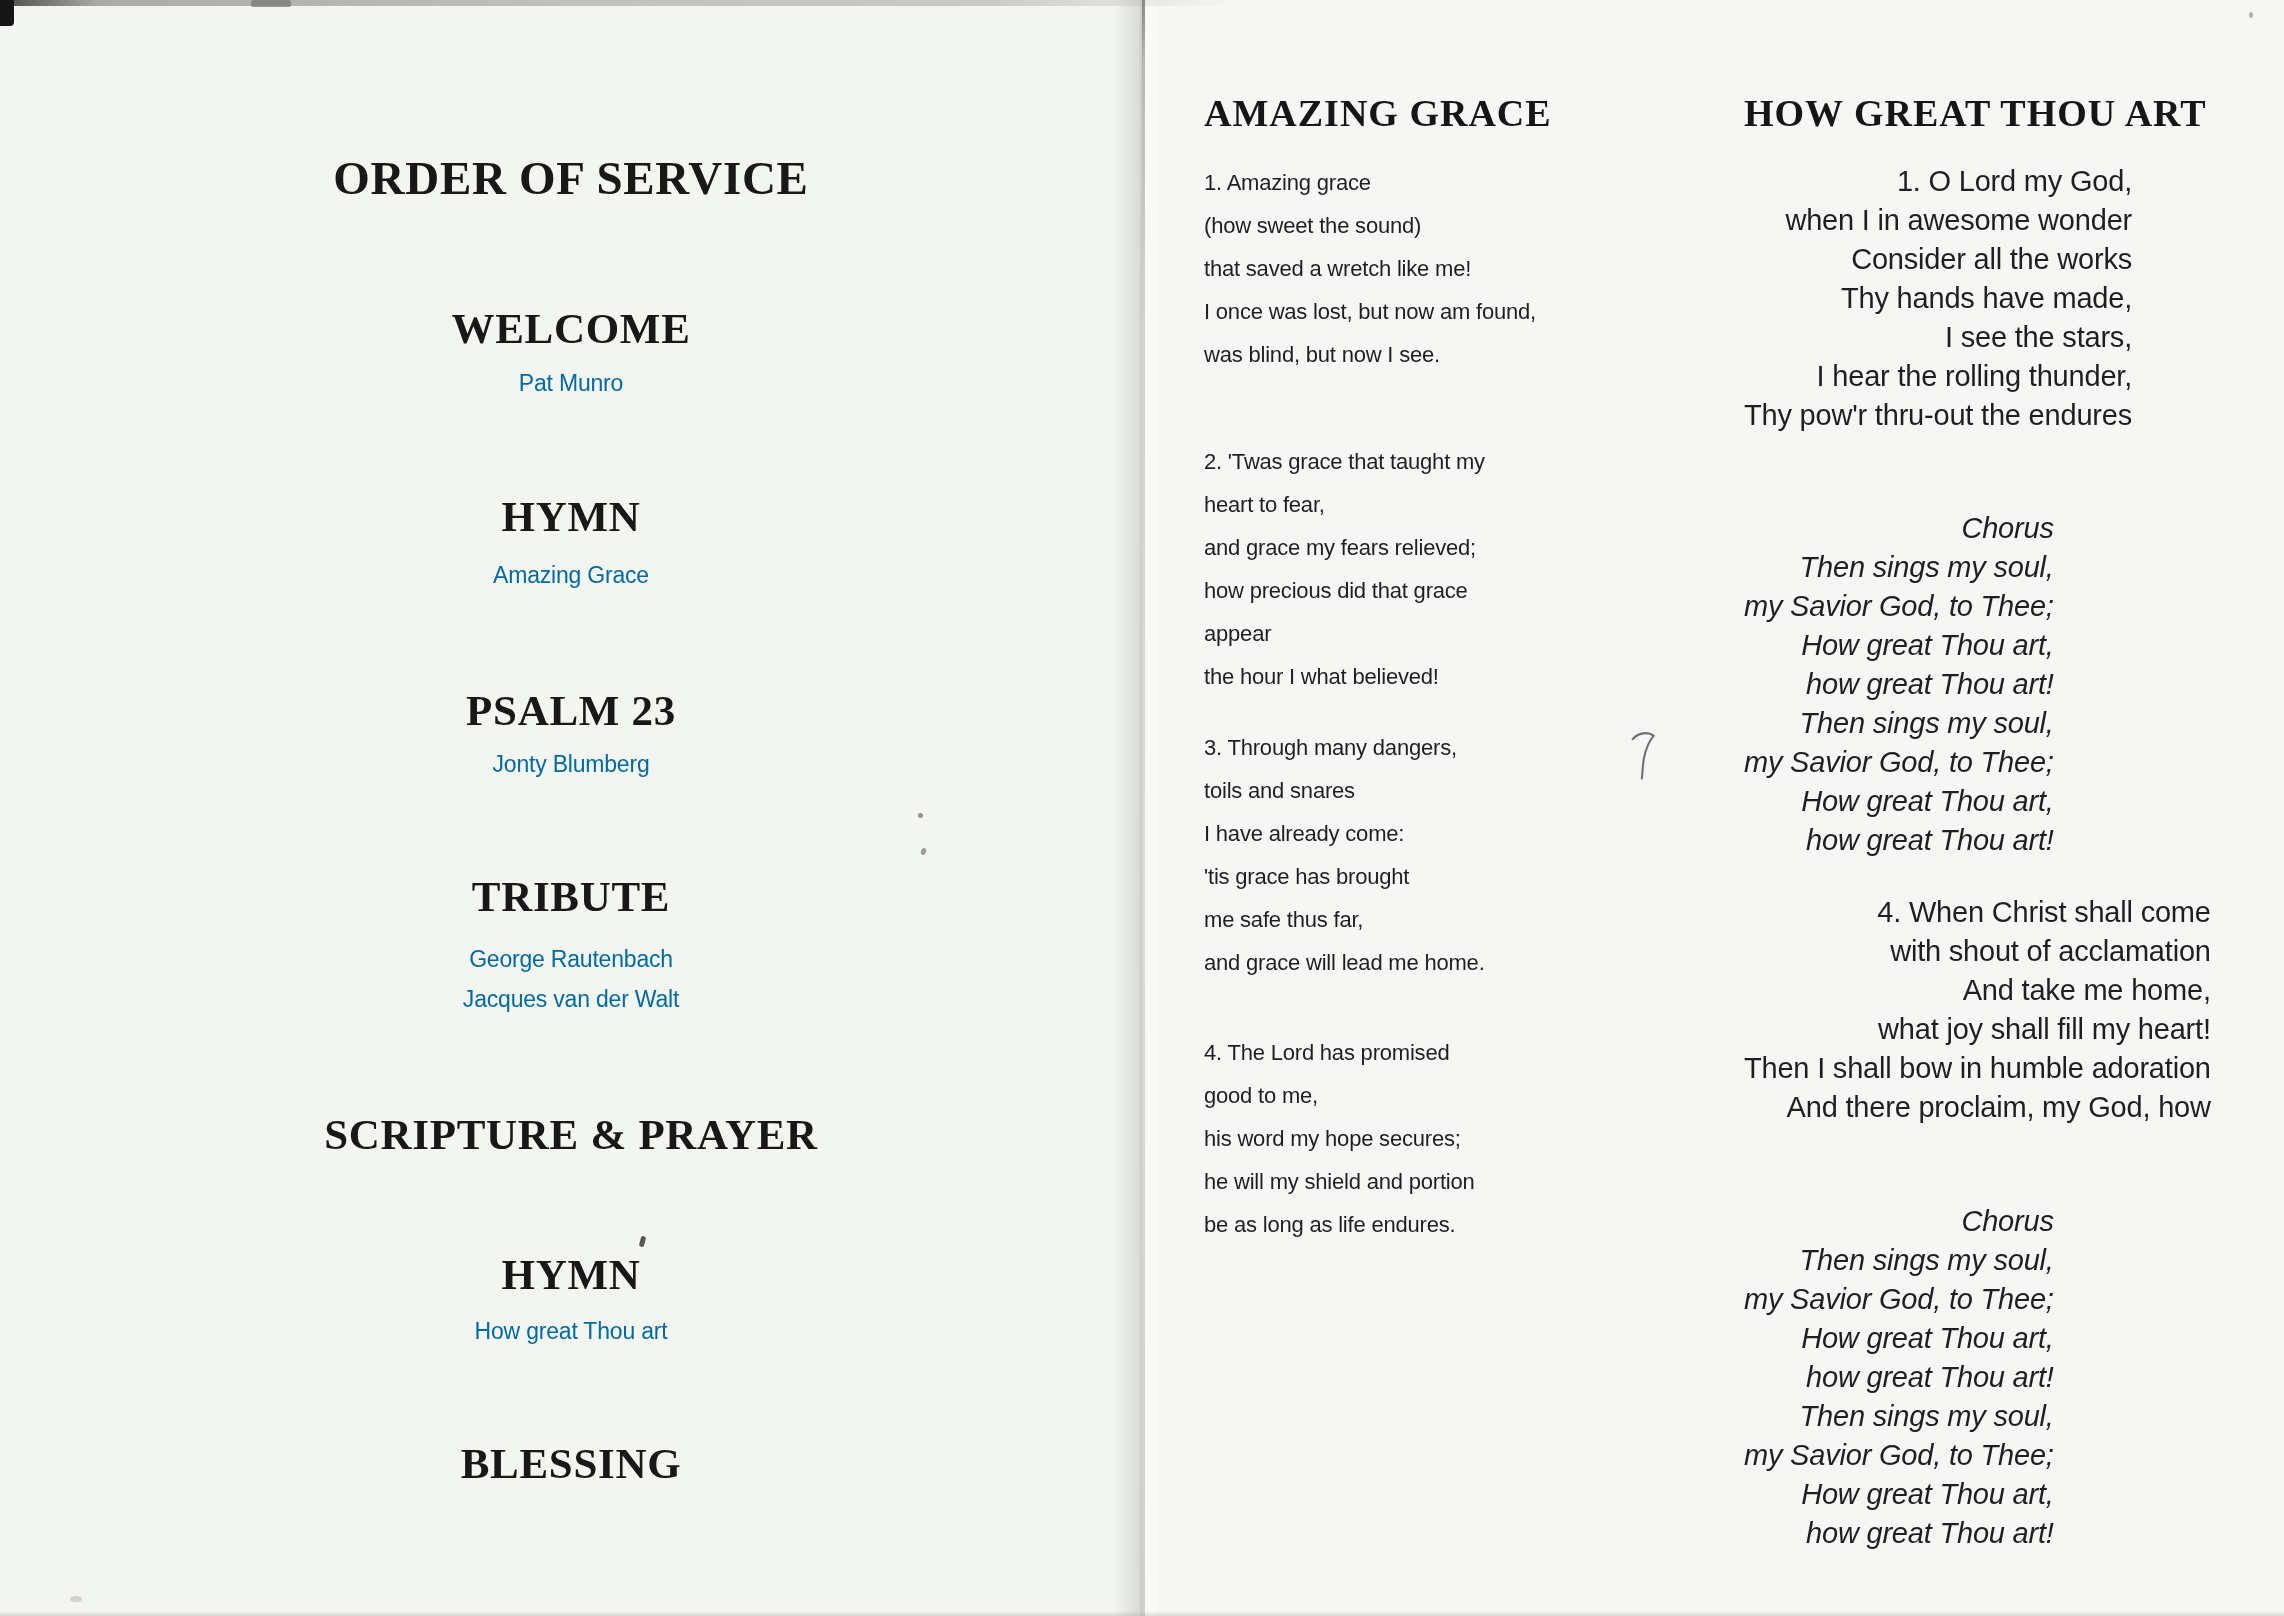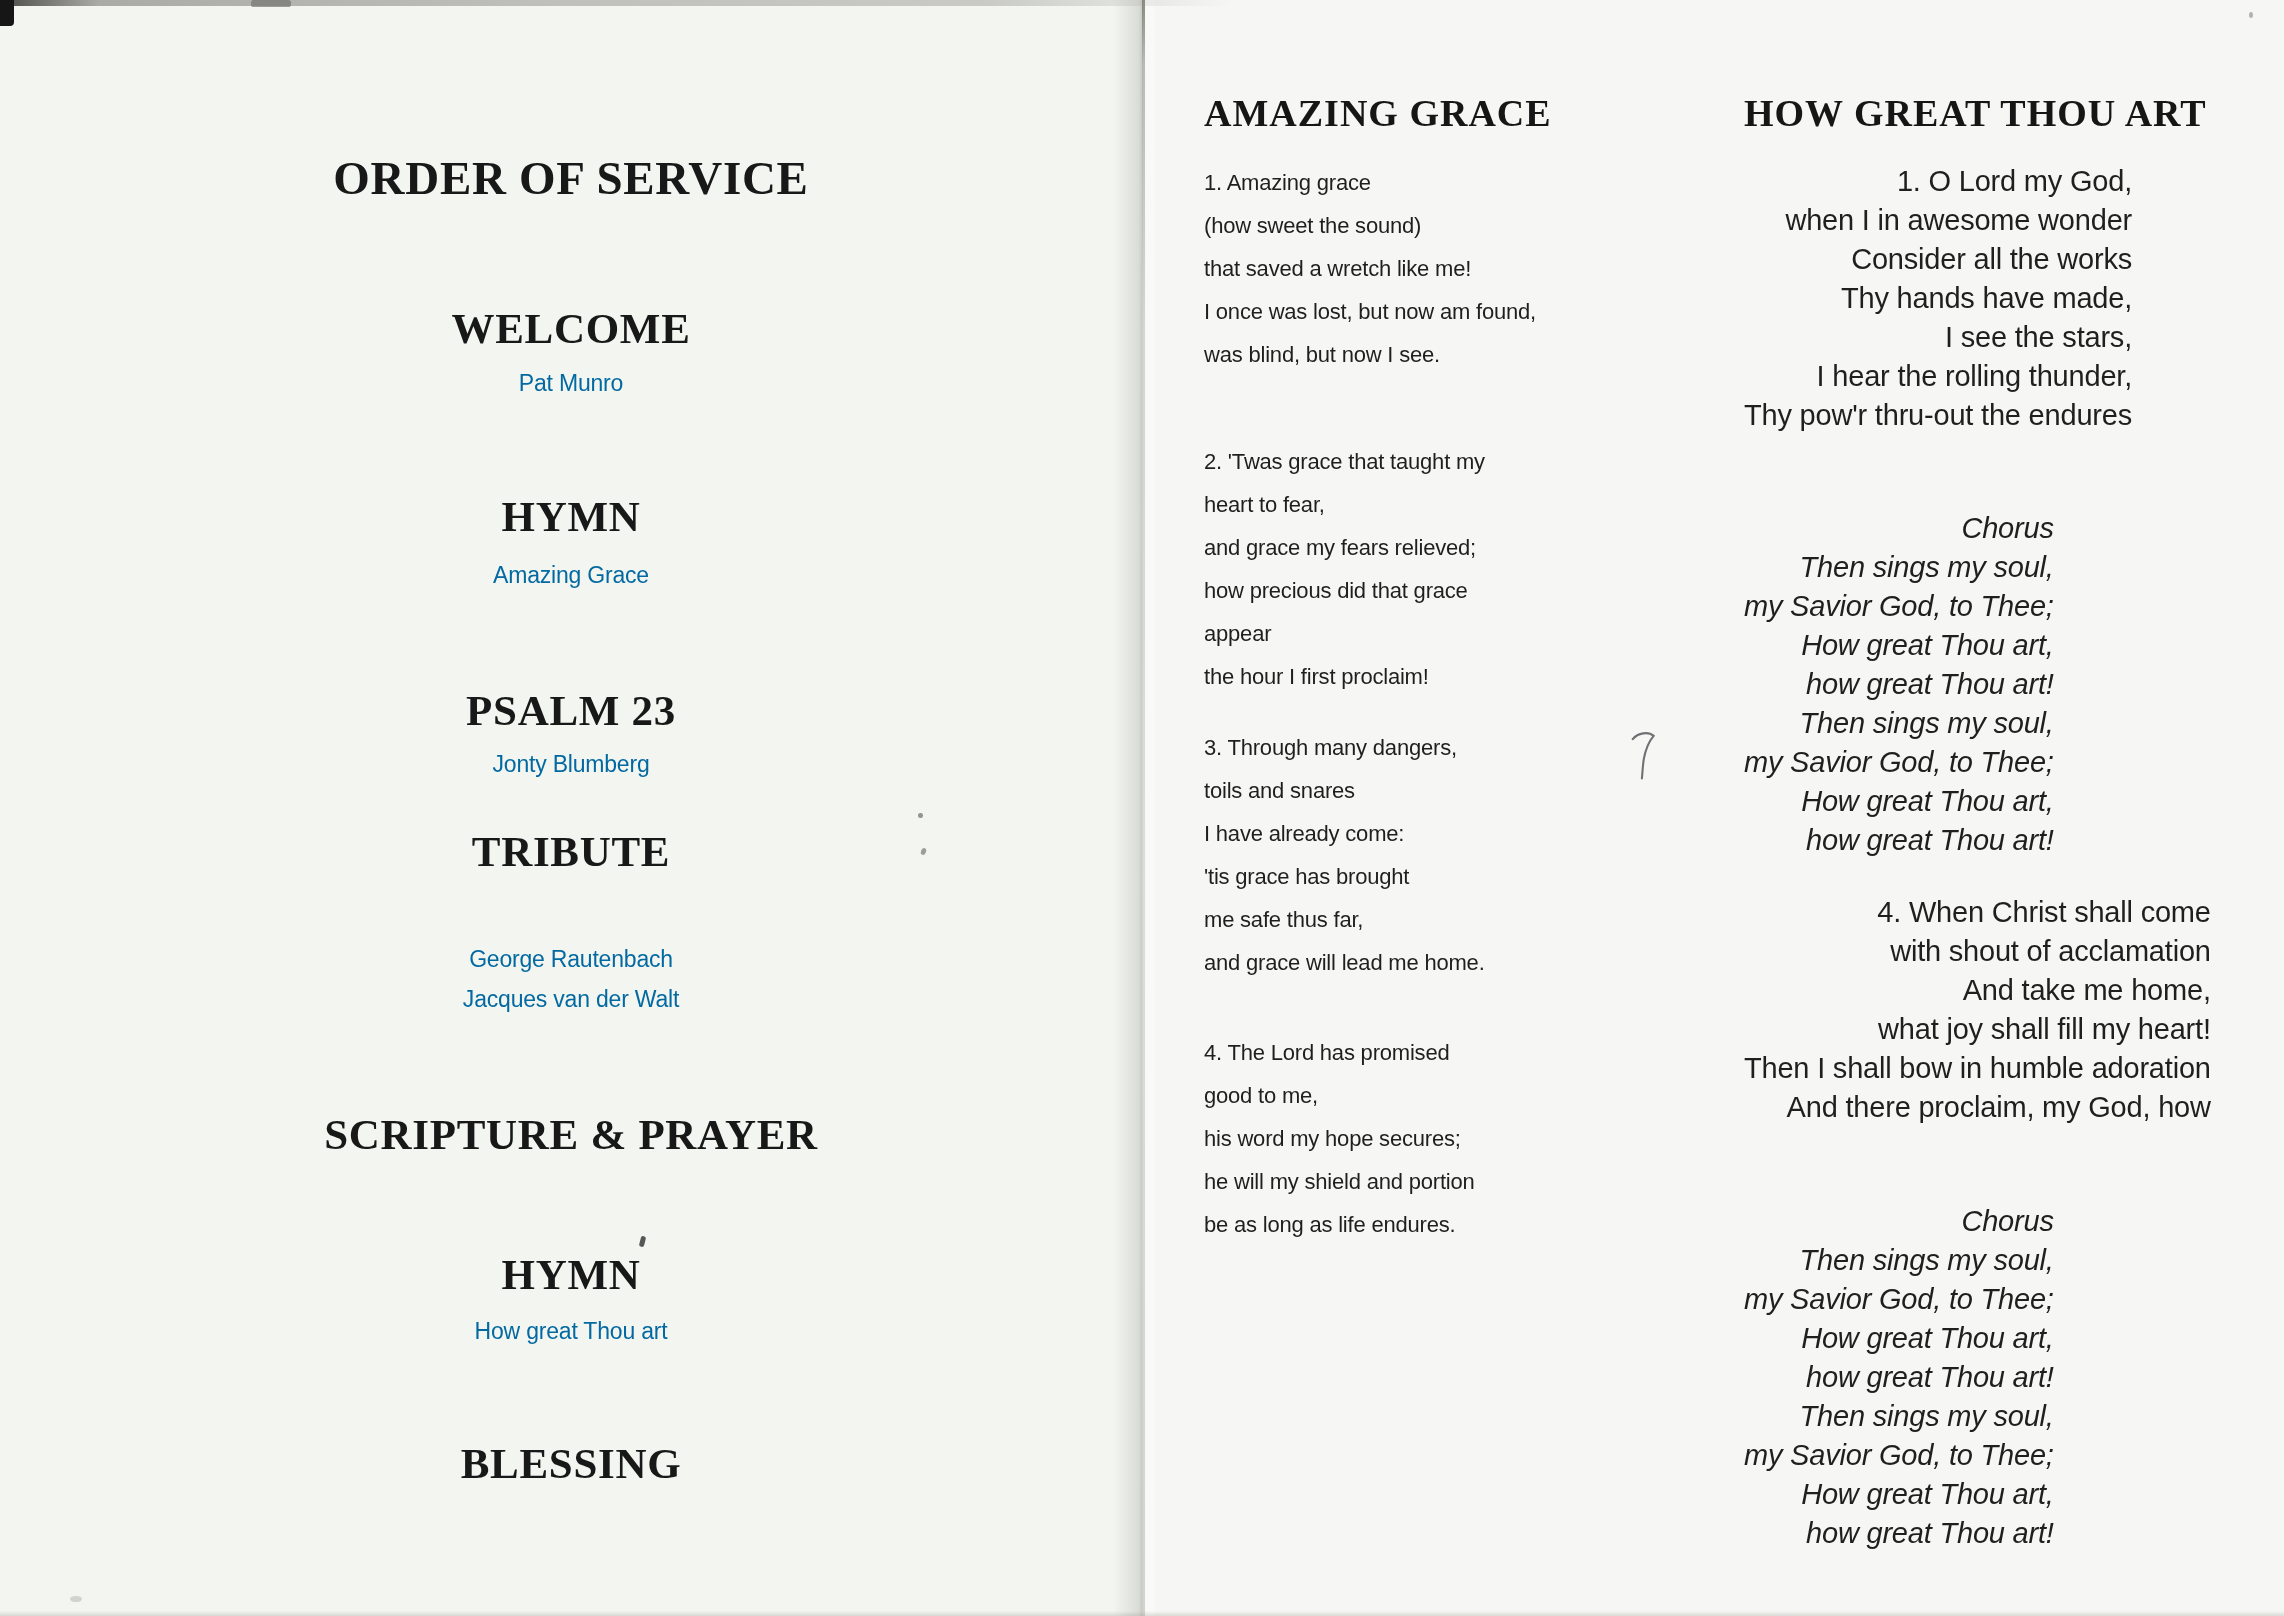--- a/index.html
+++ b/index.html
@@ -51,21 +51,21 @@
   <div class="col-left-block serif-head" style="top:493px">HYMN</div>
   <div class="col-left-block names" style="top:555px">
       <div class="line">Amazing Grace</div>
     </div>
 
   <div class="col-left-block serif-head" style="top:687px">PSALM 23</div>
   <div class="col-left-block names" style="top:744px">
       <div class="line">Jonty Blumberg</div>
     </div>
 
-  <div class="col-left-block serif-head" style="top:828px">TRIBUTE</div>
+  <div class="col-left-block serif-head" style="top:873px">TRIBUTE</div>
   <div class="col-left-block names" style="top:939px">
       <div class="line">George Rautenbach</div>
       <div class="line">Jacques van der Walt</div>
     </div>
 
   <div class="col-left-block serif-head" style="top:1111px">SCRIPTURE &amp; PRAYER</div>
 
   <div class="col-left-block serif-head" style="top:1251px">HYMN</div>
   <div class="col-left-block names" style="top:1311px">
       <div class="line">How great Thou art</div>
@@ -80,21 +80,21 @@
       <div class="line">that saved a wretch like me!</div>
       <div class="line">I once was lost, but now am found,</div>
       <div class="line">was blind, but now I see.</div>
     </div>
   <div class="stanza hymn1" style="left:1204px;top:440px">
       <div class="line">2. 'Twas grace that taught my</div>
       <div class="line">heart to fear,</div>
       <div class="line">and grace my fears relieved;</div>
       <div class="line">how precious did that grace</div>
       <div class="line">appear</div>
-      <div class="line">the hour I first proclaim!</div>
+      <div class="line">the hour I what believed!</div>
     </div>
   <div class="stanza hymn1" style="left:1204px;top:726px">
       <div class="line">3. Through many dangers,</div>
       <div class="line">toils and snares</div>
       <div class="line">I have already come:</div>
       <div class="line">'tis grace has brought</div>
       <div class="line">me safe thus far,</div>
       <div class="line">and grace will lead me home.</div>
     </div>
   <div class="stanza hymn1" style="left:1204px;top:1031px">

